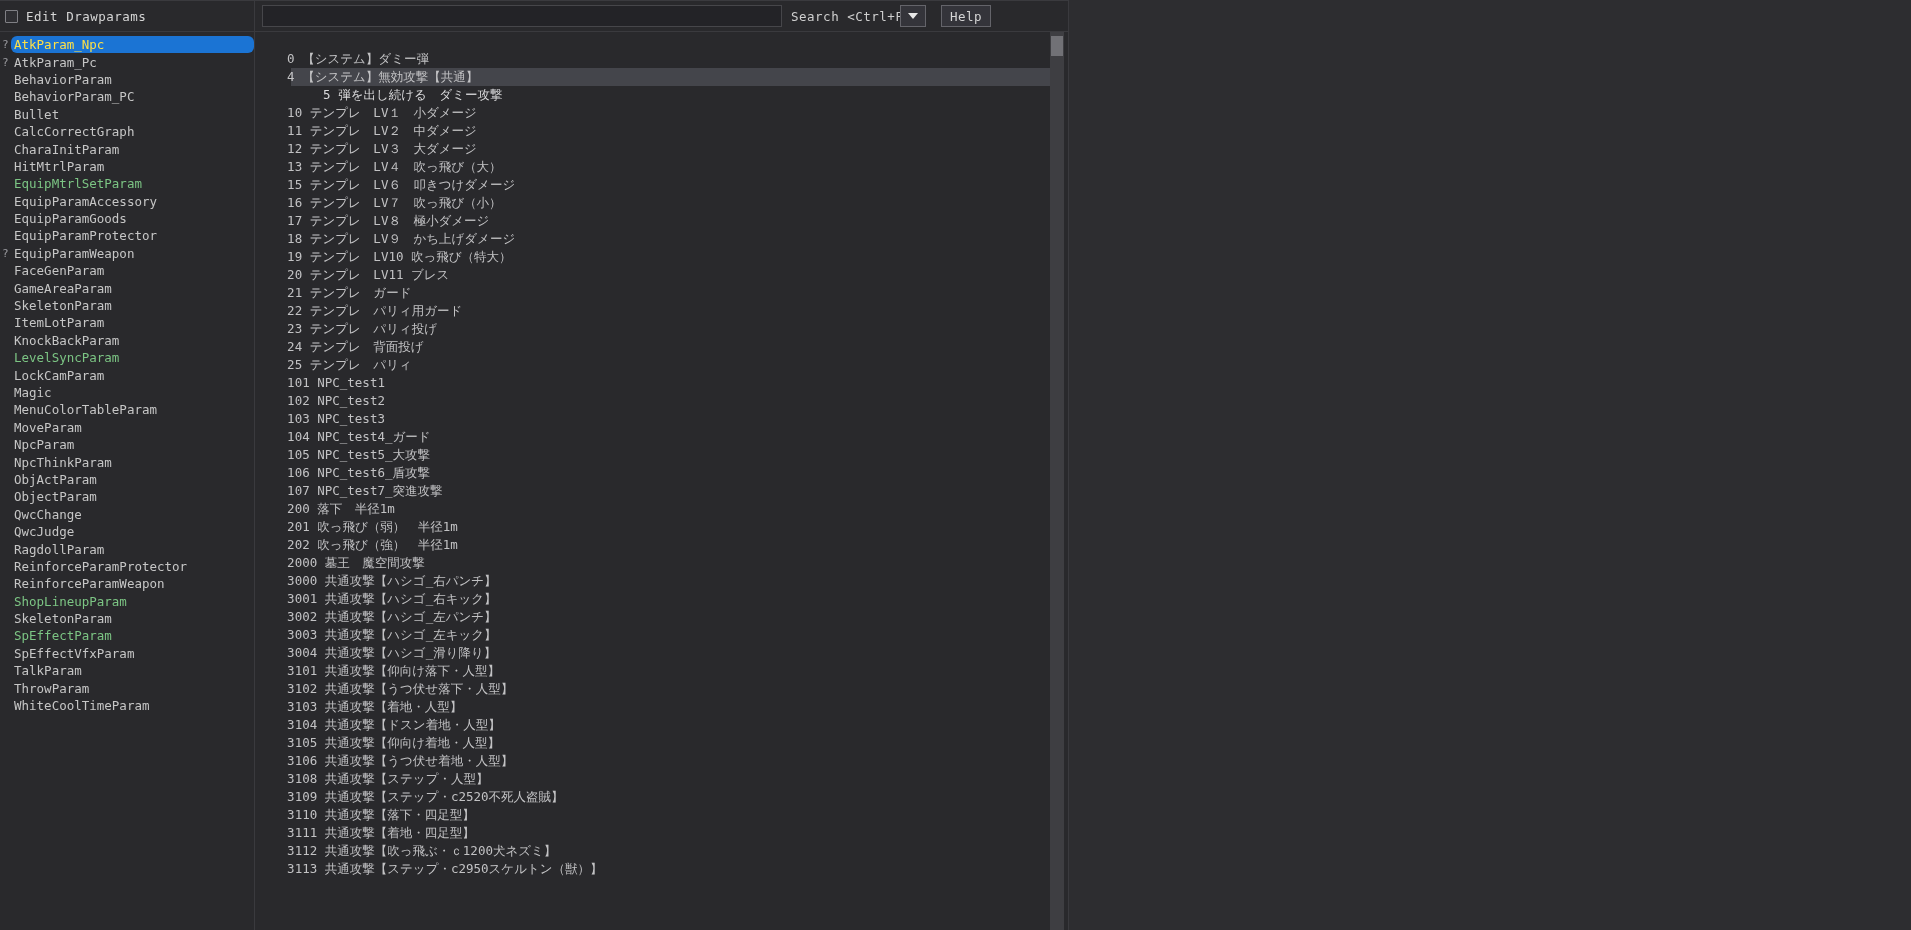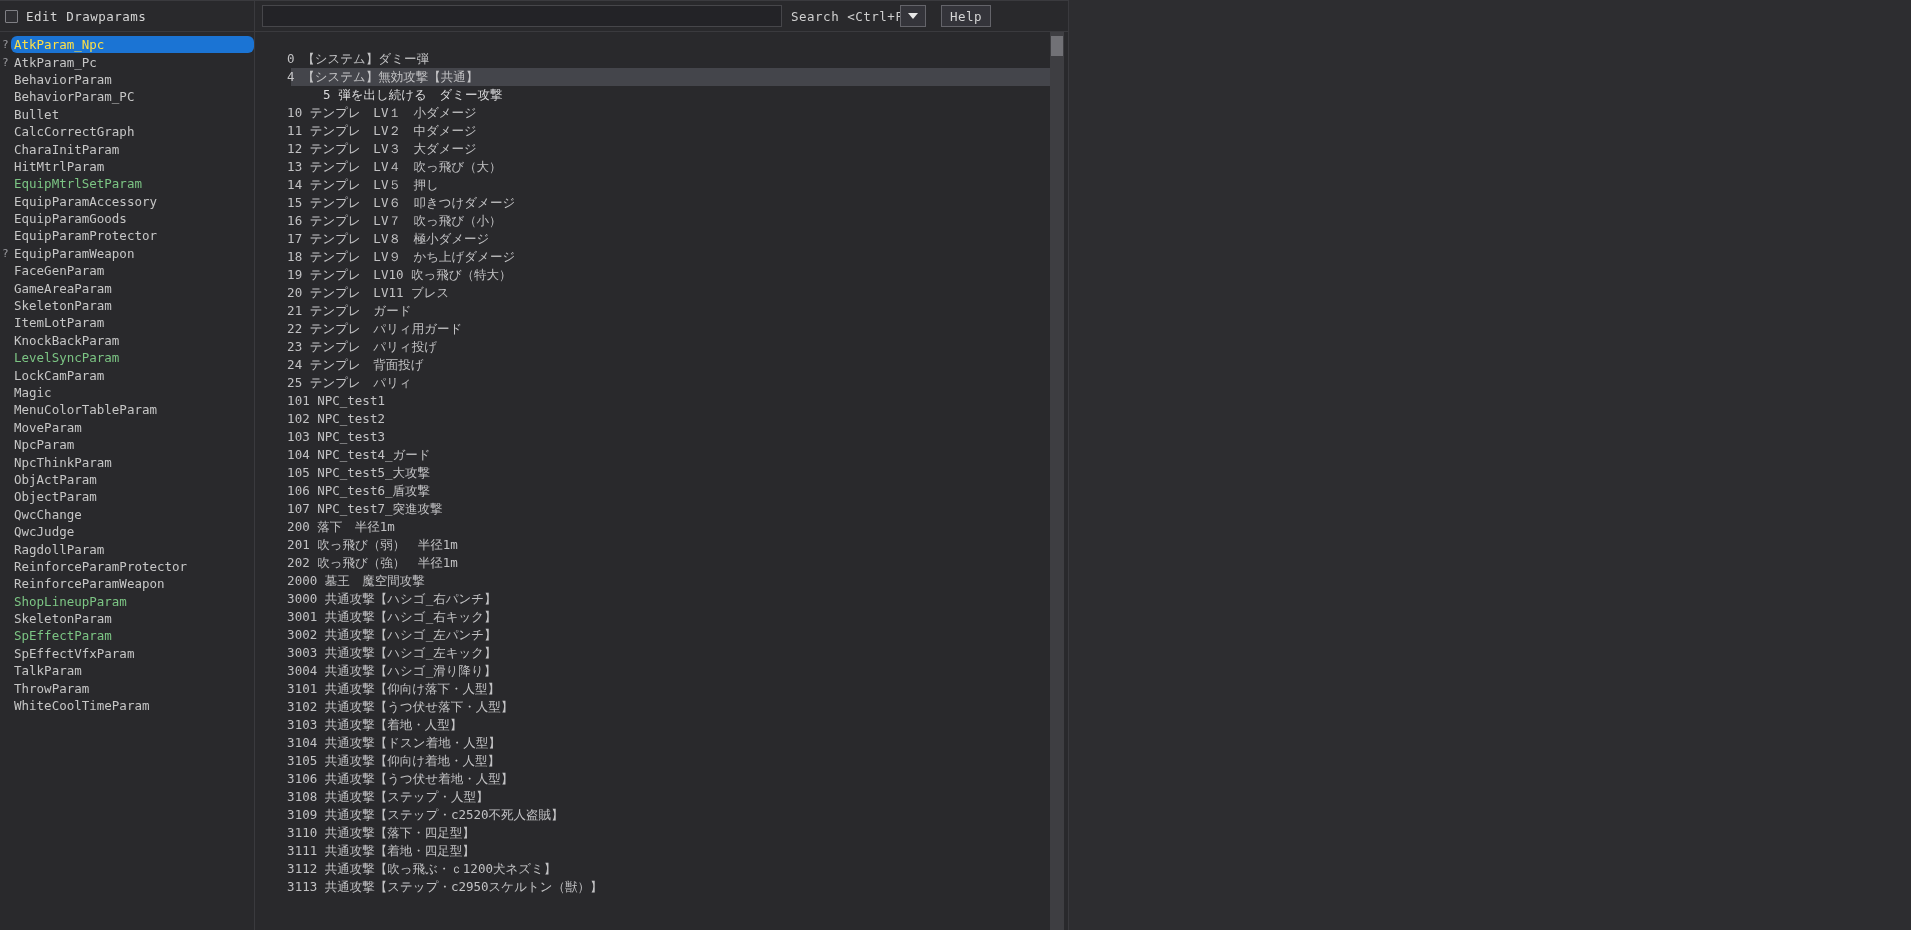--- a/index.html
+++ b/index.html
@@ -289,23 +289,20 @@
         <div class="row">
     <span class="rid">11 </span><span class="rlabel">テンプレ　LV２　中ダメージ</span>
   </div>
         <div class="row">
     <span class="rid">12 </span><span class="rlabel">テンプレ　LV３　大ダメージ</span>
   </div>
         <div class="row">
     <span class="rid">13 </span><span class="rlabel">テンプレ　LV４　吹っ飛び（大）</span>
   </div>
         <div class="row">
-    <span class="rid">14 </span><span class="rlabel">テンプレ　LV５　押し</span>
-  </div>
-        <div class="row">
     <span class="rid">15 </span><span class="rlabel">テンプレ　LV６　叩きつけダメージ</span>
   </div>
         <div class="row">
     <span class="rid">16 </span><span class="rlabel">テンプレ　LV７　吹っ飛び（小）</span>
   </div>
         <div class="row">
     <span class="rid">17 </span><span class="rlabel">テンプレ　LV８　極小ダメージ</span>
   </div>
         <div class="row">
     <span class="rid">18 </span><span class="rlabel">テンプレ　LV９　かち上げダメージ</span>

